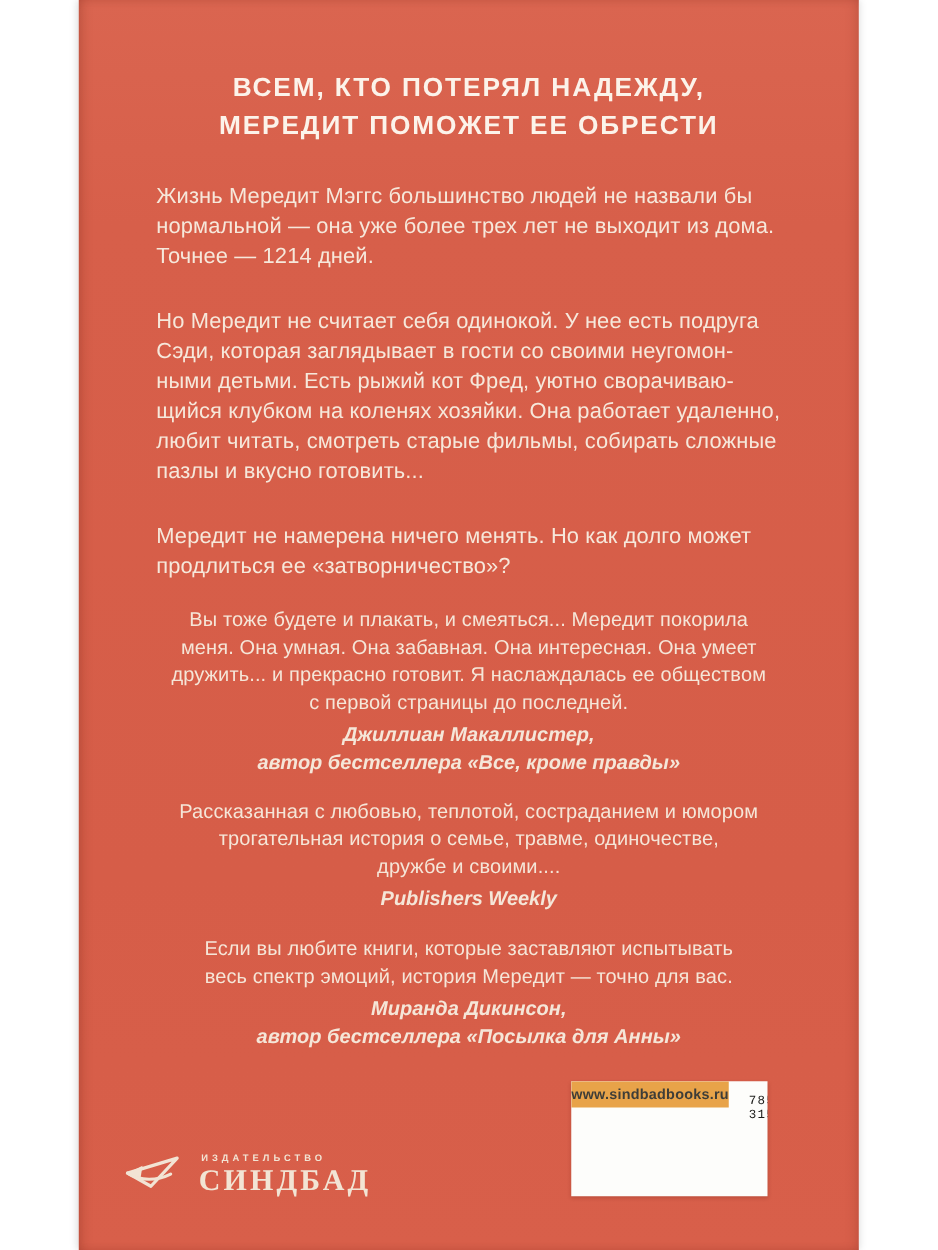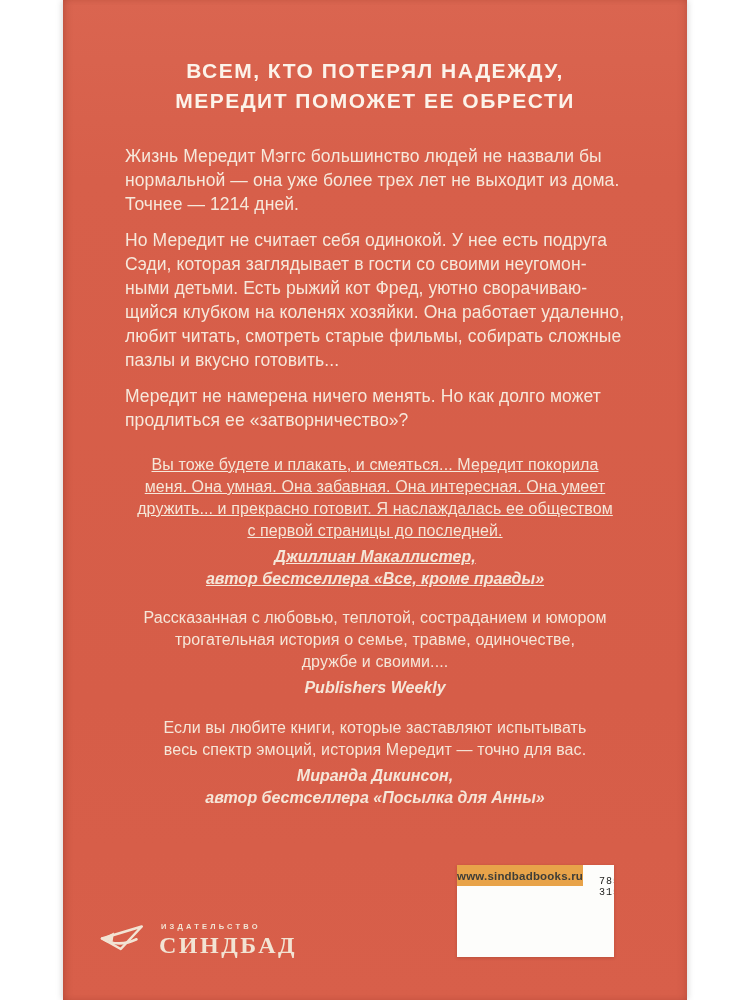--- a/index.html
+++ b/index.html
@@ -32,30 +32,30 @@
   .headline {
     margin-top: 56px;
     text-align: center;
     font-size: 21px;
     line-height: 30px;
     font-weight: 700;
     letter-spacing: 1.5px;
     color: var(--headline_cream);
   }
   .body-par {
-    margin-top: 12px;
+    margin-top: 28px;
     font-size: 17.5px;
     line-height: 24px;
     letter-spacing: 0.1px;
     text-align: left;
     color: var(--body_cream);
   }
   .body-par.first { margin-top: 28px; }
   .quote-block { margin-top: 17px; text-align: center; }
-  .quote-block.first { margin-top: 22px; text-decoration: underline; }
+  .quote-block.first { margin-top: 22px; }
   .quote-block.third { margin-top: 18px; }
   .quote-text {
     font-size: 16px;
     line-height: 22px;
     letter-spacing: 0.1px;
     color: #f5e6d8;
   }
   .quote-attr {
     margin-top: 4px;
     font-size: 16px;

